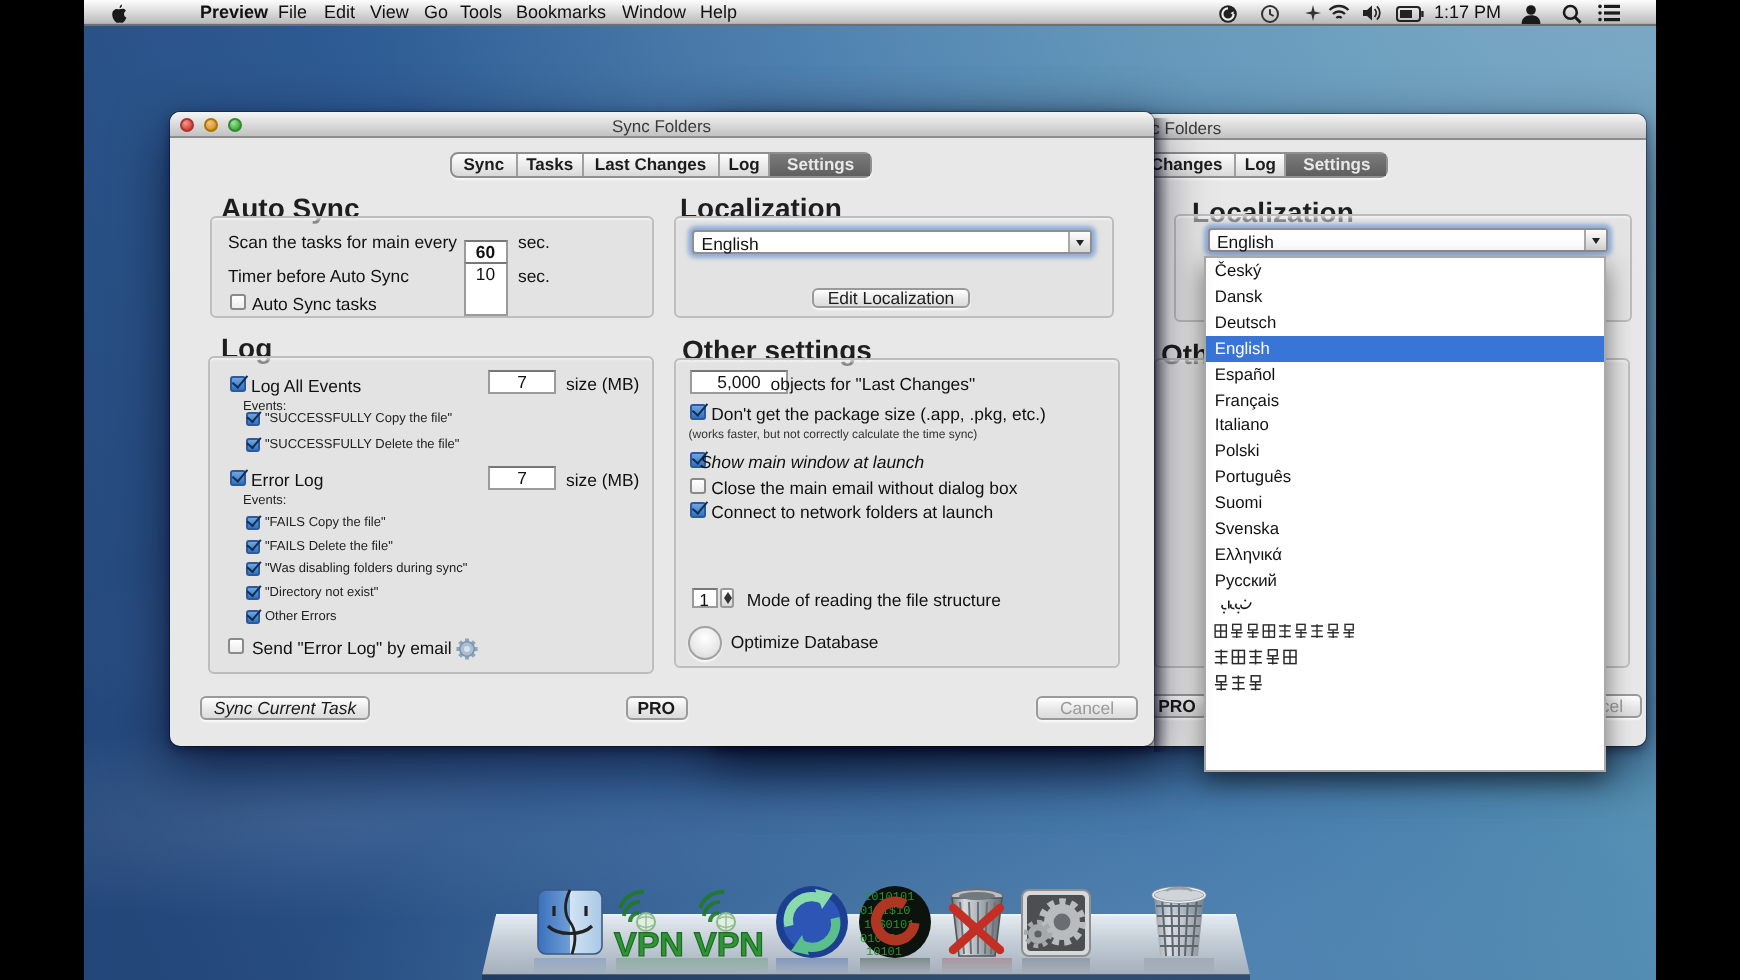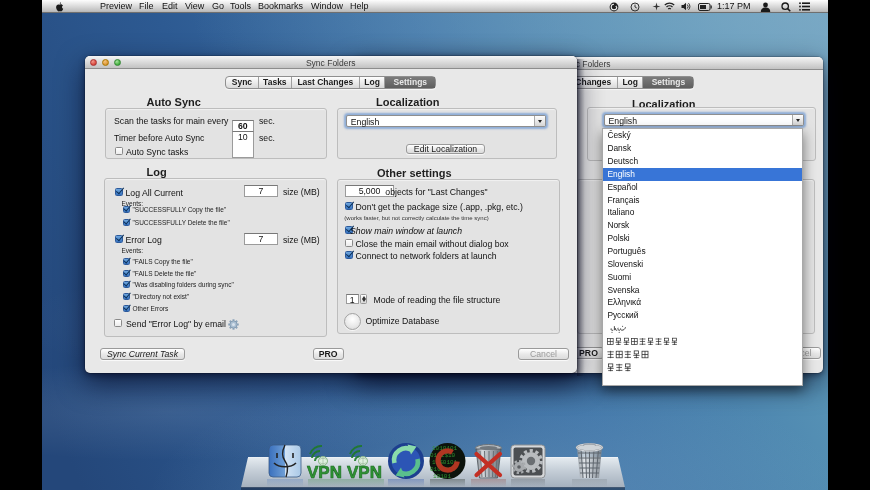--- a/index.html
+++ b/index.html
@@ -37,21 +37,21 @@
 .tl { position:absolute; top:3px; width:7px; height:7px; border-radius:50%; }
 .title { position:absolute; top:1.5px; width:100%; text-align:center; font-size:8.5px; color:#3a3a3a; line-height:11px; }
 
 .tabs { position:absolute; height:13px; display:flex; border:1px solid #8f8f8f; border-radius:4px;
         background:linear-gradient(#fefefe,#d9d9d9); box-shadow:0 1px 1px rgba(255,255,255,0.7); }
 .tab { font-size:8.5px; font-weight:bold; color:#1c1c1c; text-align:center; line-height:11px; border-right:1px solid #9f9f9f; }
 .tab:last-child { border-right:none; }
 .tab.sel { background:linear-gradient(#7b7b7b,#5f5f5f); color:#e8e8e8; }
 
 .gbox { position:absolute; border:1px solid #bdbdbd; border-radius:3px; background:rgba(222,222,222,0.55); box-shadow:inset 0 1px 1px rgba(255,255,255,0.5); }
-.glabel { position:absolute; font-size:11px; font-weight:bold; color:#1e1e1e;margin-left:36px; }
+.glabel { position:absolute; font-size:14px; font-weight:bold; color:#1e1e1e; }
 .lbl { position:absolute; font-size:8.7px; color:#111; white-space:nowrap; }
 .small { position:absolute; font-size:6.5px; line-height:7px; color:#222; white-space:nowrap; }
 .tiny  { position:absolute; font-size:6px; line-height:6.5px; color:#333; white-space:nowrap; }
 
 .tf { position:absolute; background:#fff; border:1px solid #9b9b9b; border-top-color:#787878; text-align:center; font-size:8.7px; line-height:10px; color:#111; }
 .cb { position:absolute; width:8px; height:8px; border:1px solid #8a8a8a; border-radius:1.5px; background:linear-gradient(#fff,#ececec); }
 .cb.chk { background:linear-gradient(#6ea6dd,#3570bd); border-color:#2c5a9c; }
 .cb.chk:after { content:""; position:absolute; left:1.5px; top:-3px; width:3px; height:7px;
   border-right:1.6px solid #0b2f57; border-bottom:1.6px solid #0b2f57; transform:rotate(40deg); }
 .cbs { position:absolute; width:7px; height:7px; border:1px solid #8a8a8a; border-radius:1.5px; background:linear-gradient(#6ea6dd,#3570bd); border-color:#2c5a9c; }
@@ -68,21 +68,21 @@
   border-left:2.6px solid transparent; border-right:2.6px solid transparent; border-top:3.5px solid #222; }
 </style>
 </head>
 <body>
 <div id="desktop"></div>
 
 <div id="menubar">
   <svg style="position:absolute;left:13px;top:1.5px" width="9" height="10" viewBox="0 0 9 10">
     <path d="M6.0 0.2 C6.1 1.0 5.6 1.8 4.9 2.1 C4.6 1.3 5.2 0.5 6.0 0.2 Z M4.9 2.5 C5.6 2.5 6.1 2.2 6.8 2.4 C7.3 2.6 7.7 2.9 8.0 3.4 C7.3 3.9 7.0 4.4 7.0 5.1 C7.0 5.9 7.5 6.5 8.2 6.8 C7.9 7.7 7.3 8.8 6.5 9.3 C6.0 9.6 5.5 9.2 4.9 9.2 C4.3 9.2 3.8 9.6 3.2 9.3 C2.0 8.5 1.1 6.7 1.1 5.3 C1.1 3.6 2.2 2.5 3.4 2.5 C4.0 2.5 4.4 2.8 4.9 2.5 Z" fill="#1a1a1a"></path>
   </svg>
-  <span style="left:38px;font-weight:normal;padding-left:20px;">Preview</span>
+  <span style="left:38px;font-weight:bold;padding-left:20px;">Preview</span>
   <span style="left:97px;">File</span>
   <span style="left:120px;">Edit</span>
   <span style="left:143px;">View</span>
   <span style="left:170px;">Go</span>
   <span style="left:188px;">Tools</span>
   <span style="left:216px;">Bookmarks</span>
   <span style="left:269px;">Window</span>
   <span style="left:308px;">Help</span>
   <span style="left:675px;">1:17 PM</span>
 
@@ -154,24 +154,22 @@
 </div>
 
 <div id="popup" style="position:absolute;left:602.4px;top:127.8px;width:200.3px;height:258px;background:#fff;border:1px solid #a9a9a9;box-shadow:0 5px 12px rgba(0,0,0,0.5);z-index:6;font-size:9px;color:#111;">
   <div class="pi">Český</div>
   <div class="pi">Dansk</div>
   <div class="pi">Deutsch</div>
   <div class="pi sel">English</div>
   <div class="pi">Español</div>
   <div class="pi">Français</div>
   <div class="pi">Italiano</div>
-  <div class="pi">Norsk</div>
   <div class="pi">Polski</div>
   <div class="pi">Português</div>
-  <div class="pi">Slovenski</div>
   <div class="pi">Suomi</div>
   <div class="pi">Svenska</div>
   <div class="pi">Ελληνικά</div>
   <div class="pi">Русский</div>
   <div class="pi ar"><svg width="20" height="10" viewBox="0 0 20 10" style="margin-top:2px;">
         <path d="M18.5 3.2 C18 5.2 16.5 6.2 15 6.2 C13.8 6.2 13.2 5.4 13.6 4.4 M13 6.2 C11 6.6 10.4 5 11.2 3.8 M10.2 6.2 C8.4 6.6 8 5.2 8.6 4.2 M7.4 2.2 L7.4 6.2 M6.2 6.2 C4.4 6.8 3.6 5.6 4.2 4.4" stroke="#1a1a1a" stroke-width="0.8" fill="none"></path>
         <circle cx="12.2" cy="8.3" r="0.5" fill="#1a1a1a"></circle>
         <circle cx="5" cy="8.3" r="0.5" fill="#1a1a1a"></circle>
         <circle cx="15.6" cy="2.2" r="0.5" fill="#1a1a1a"></circle>
       </svg></div>
@@ -248,21 +246,21 @@
   <div class="gbox" style="left:251.5px;top:51.5px;width:220.5px;height:51px;"></div>
   <div class="combo" style="left:260.8px;top:58.5px;width:200px;height:12px;">
     <span style="position:absolute;left:4px;top:1px;line-height:10px;">English</span>
     <span class="arr"></span>
   </div>
   <div class="btn" style="left:321px;top:87.5px;width:79px;height:10.5px;line-height:9.5px;">Edit Localization</div>
 
   <div class="glabel" style="left:25.5px;top:109.5px;">Log</div>
   <div class="gbox" style="left:19px;top:121.5px;width:222.5px;height:159px;"></div>
   <div class="cb chk" style="left:30px;top:131.5px;"></div>
-  <div class="lbl" style="left:40.5px;top:131.5px;">Log All Current</div>
+  <div class="lbl" style="left:40.5px;top:131.5px;">Log All Events</div>
   <div class="tf" style="left:159px;top:129px;width:34px;height:12px;">7</div>
   <div class="lbl" style="left:198px;top:131px;">size (MB)</div>
   <div class="small" style="left:36.5px;top:143.5px;">Events:</div>
   <div class="cbs" style="left:38px;top:150px;"></div>
   <div class="small" style="left:47.5px;top:150px;">"SUCCESSFULLY Copy the file"</div>
   <div class="cbs" style="left:38px;top:163px;"></div>
   <div class="small" style="left:47.5px;top:163px;">"SUCCESSFULLY Delete the file"</div>
   <div class="cb chk" style="left:30px;top:179px;"></div>
   <div class="lbl" style="left:40.5px;top:179px;">Error Log</div>
   <div class="tf" style="left:159px;top:177px;width:34px;height:12px;">7</div>

